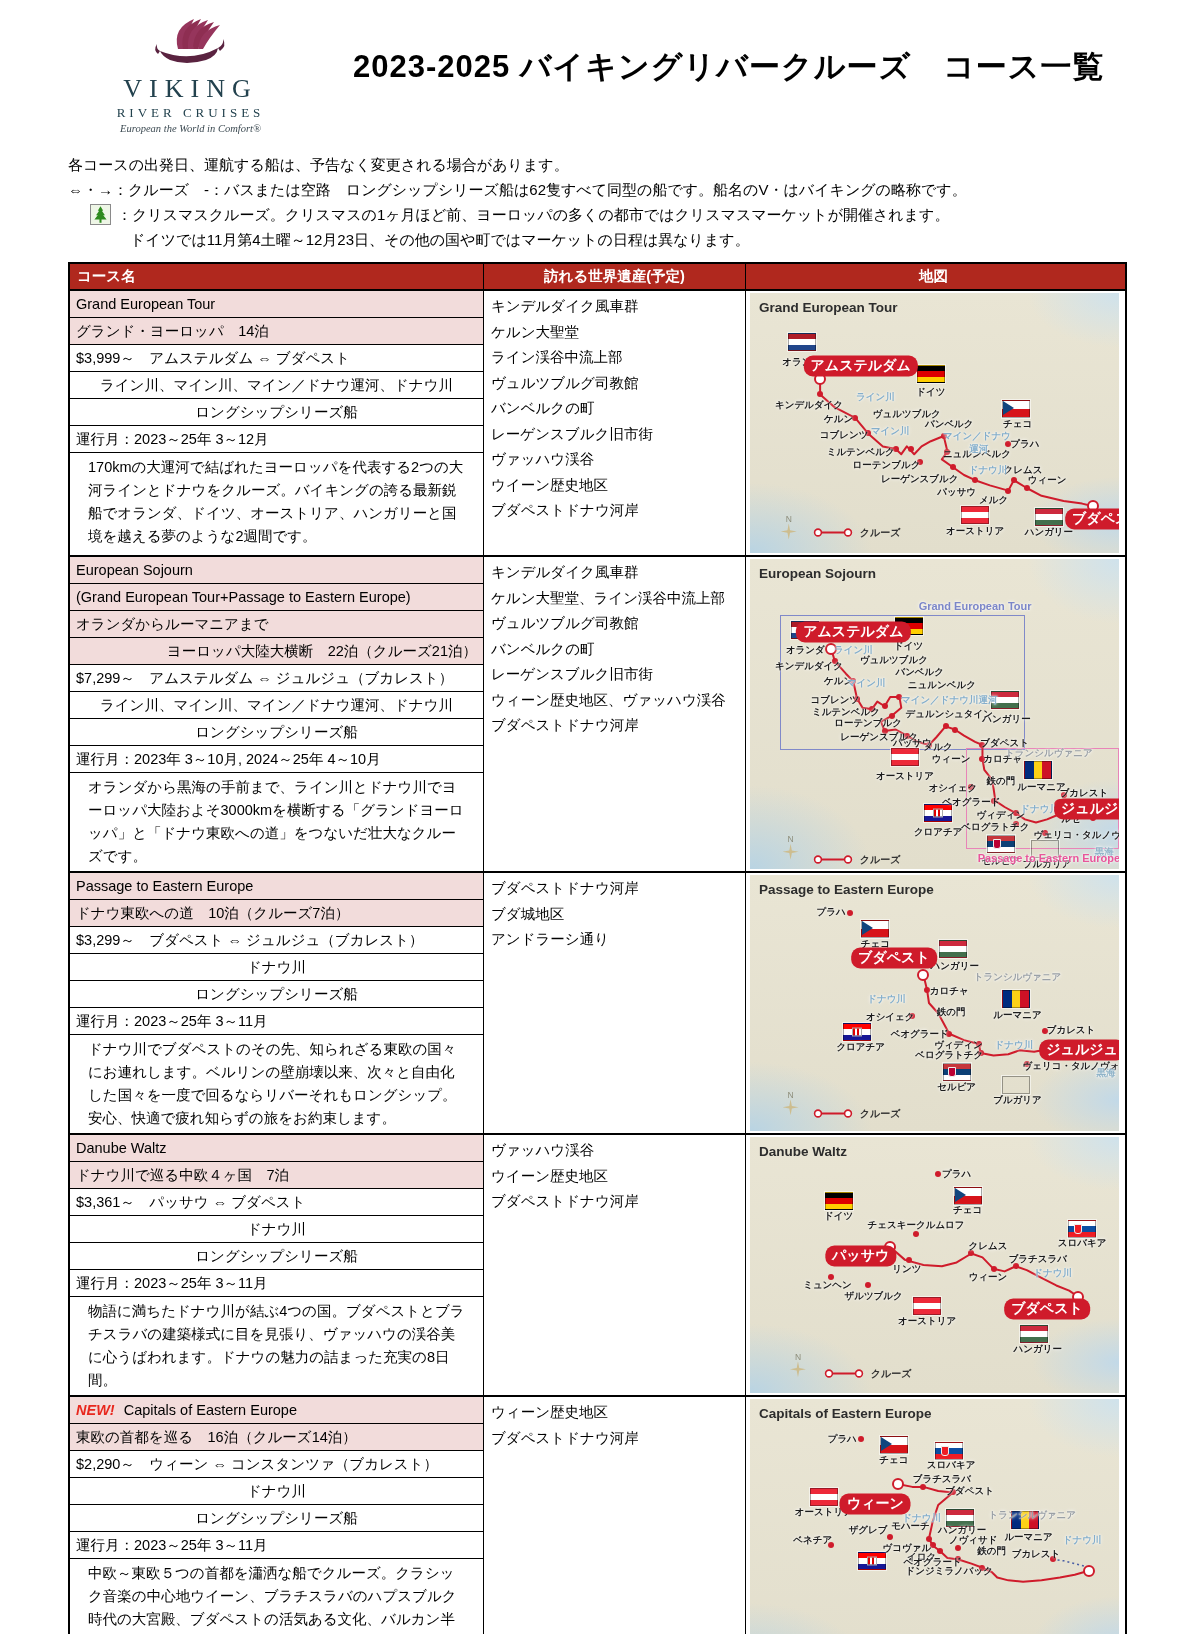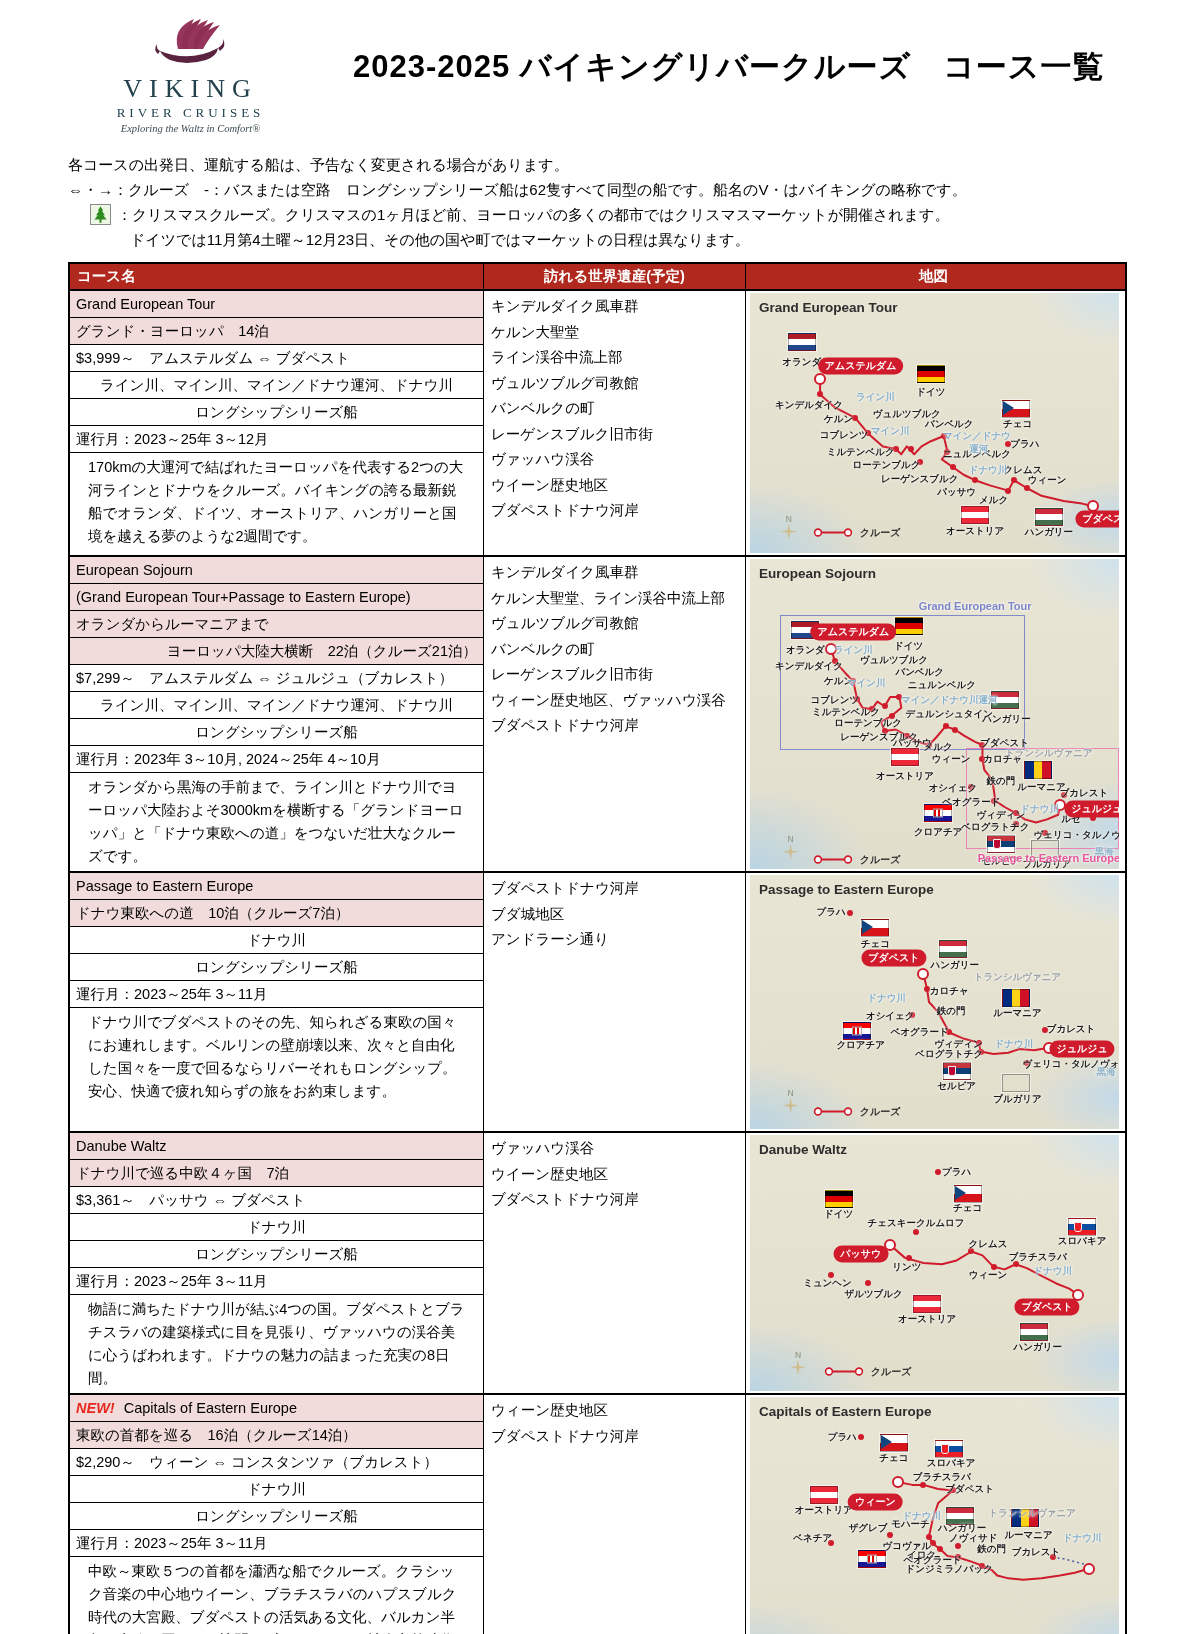--- a/index.html
+++ b/index.html
@@ -58,21 +58,21 @@
   .map-title{position:absolute;top:7px;left:9px;font-size:13.5px;font-weight:bold;color:#2d2d2d;z-index:5;}
   .route-svg{position:absolute;inset:0;width:100%;height:100%;z-index:1;}
   .mdot{position:absolute;width:6px;height:6px;border-radius:50%;background:#cf1b2b;transform:translate(-50%,-50%);z-index:2;}
   .mend{position:absolute;width:8px;height:8px;background:#fff;border:2px solid #cf1b2b;border-radius:50%;transform:translate(-50%,-50%);z-index:3;}
   .mlbl{position:absolute;transform:translate(-50%,-50%);font-size:9.5px;font-weight:600;color:#1c1c1c;white-space:nowrap;z-index:4;text-shadow:0 0 2px rgba(255,255,255,.95),0 0 4px rgba(255,255,255,.8);}
   .mlbl.river{color:#84aecb;}
   .mlbl.region{color:#9aa0a6;}
   .mlbl.sea{color:#8fb3c8;}
   .mlbl.ov-blue{color:#7b86c8;font-size:11px;}
   .mlbl.ov-pink{color:#e8559a;font-size:11px;}
-  .mpill{position:absolute;transform:translate(-50%,-50%);background:#cf1b2b;color:#fff;font-size:10px;font-weight:bold;padding:1px 7px 2px;border-radius:9px;white-space:nowrap;z-index:5;}
+  .mpill{position:absolute;transform:translate(-50%,-50%);background:#cf1b2b;color:#fff;font-size:14px;font-weight:bold;padding:1px 7px 2px;border-radius:9px;white-space:nowrap;z-index:5;}
   .mflag{position:absolute;width:26px;height:16px;transform:translate(-50%,-50%);border:1px solid rgba(0,0,0,.35);box-shadow:0 0 0 1px rgba(255,255,255,.55);z-index:4;}
   .flag-nl{background:linear-gradient(#ae1c28 33.4%,#fff 33.4% 66.7%,#21468b 66.7%);}
   .flag-de{background:linear-gradient(#000 33.4%,#dd0000 33.4% 66.7%,#ffce00 66.7%);}
   .flag-at{background:linear-gradient(#ed2939 33.4%,#fff 33.4% 66.7%,#ed2939 66.7%);}
   .flag-hu{background:linear-gradient(#cd2a3e 33.4%,#fff 33.4% 66.7%,#436f4d 66.7%);}
   .flag-cz{background:linear-gradient(#fff 50%,#d7141a 50%);}
   .flag-cz::after{content:"";position:absolute;left:0;top:0;border-top:7px solid transparent;border-bottom:7px solid transparent;border-left:11px solid #11457e;}
   .flag-ro{background:linear-gradient(90deg,#002b7f 33.4%,#fcd116 33.4% 66.7%,#ce1126 66.7%);}
   .flag-hr{background:linear-gradient(#ff0000 33.4%,#fff 33.4% 66.7%,#171796 66.7%);}
   .flag-hr::after{content:"";position:absolute;left:50%;top:50%;width:8px;height:7px;transform:translate(-50%,-50%);
@@ -103,21 +103,21 @@
           <path d="M40 33 Q38 11 60 4 Q50 19 45 33 Z"></path>
           <path d="M45 33 Q45 12 66 6 Q56 20 50 33 Z" fill="#8e2e52"></path>
           <path d="M50 33 Q52 14 72 9 Q61 22 55 33 Z"></path>
         </g>
         <path d="M12 35 Q42 47 70 32 Q69 40 58 44 Q38 50 22 44 Q14 40 12 35 Z" fill="#5a2340"></path>
         <path d="M70 32 q6 -3 5 -9 q4 7 -3 12 Z" fill="#5a2340"></path>
         <path d="M12 35 q-4 -2 -3 -7 q-4 6 1 10 Z" fill="#5a2340"></path>
       </svg>
       <div class="brand">VIKING</div>
       <div class="brand2">RIVER CRUISES</div>
-      <div class="tag">Exploring the Waltz in Comfort®</div>
+      <div class="tag">European the World in Comfort®</div>
     </div>
     <div class="main-title">2023-2025 バイキングリバークルーズ　コース一覧</div>
   </div>
 
   <div class="notes">
     <div class="n2">各コースの出発日、運航する船は、予告なく変更される場合があります。</div>
     <div class="n3">⇔・→：クルーズ　-：バスまたは空路　ロングシップシリーズ船は62隻すべて同型の船です。船名のV・はバイキングの略称です。</div>
     <div class="n4">
       <span class="treebox">
           <span class="tree"></span>
@@ -340,20 +340,21 @@
                 <div class="n">N</div>
                 <div class="star"></div>
               </div>
             </div>
           </div>
         </div>
         <div class="crow">
           <div class="cell namecell">
             <div class="srow en">Passage to Eastern Europe</div>
             <div class="srow pink">ドナウ東欧への道　10泊（クルーズ7泊）</div>
+            <div class="srow plain">$3,299～　ブダペスト ⇔ ジュルジュ（ブカレスト）</div>
             <div class="srow center">ドナウ川</div>
             <div class="srow center">ロングシップシリーズ船</div>
             <div class="srow plain">運行月：2023～25年 3～11月</div>
             <div class="srow desc">ドナウ川でブダペストのその先、知られざる東欧の国々にお連れします。ベルリンの壁崩壊以来、次々と自由化した国々を一度で回るならリバーそれもロングシップ。安心、快適で疲れ知らずの旅をお約束します。</div>
           </div>
           <div class="cell hercell">
             <div class="herline">ブダペストドナウ河岸</div>
             <div class="herline">ブダ城地区</div>
             <div class="herline">アンドラーシ通り</div>
           </div>

